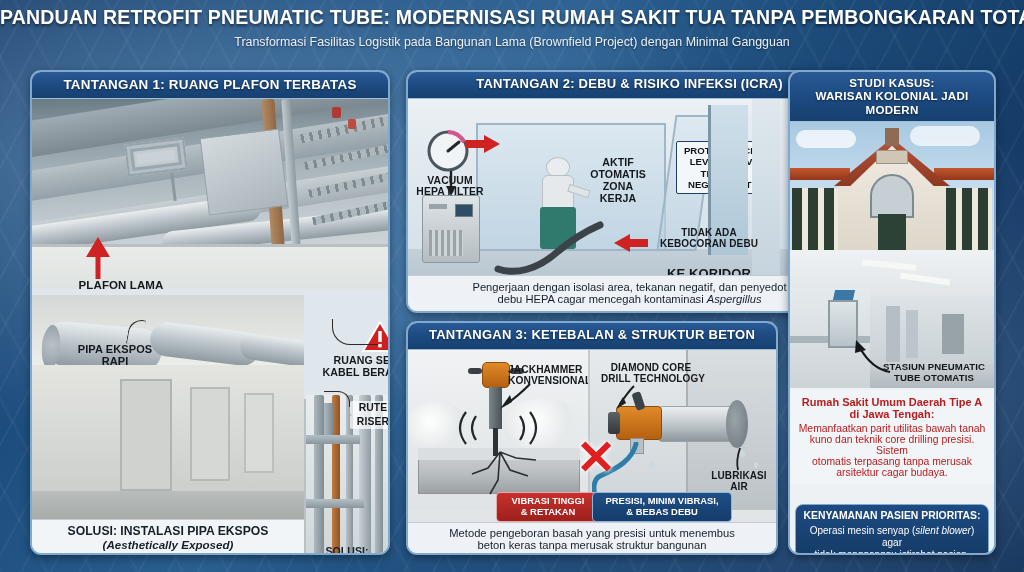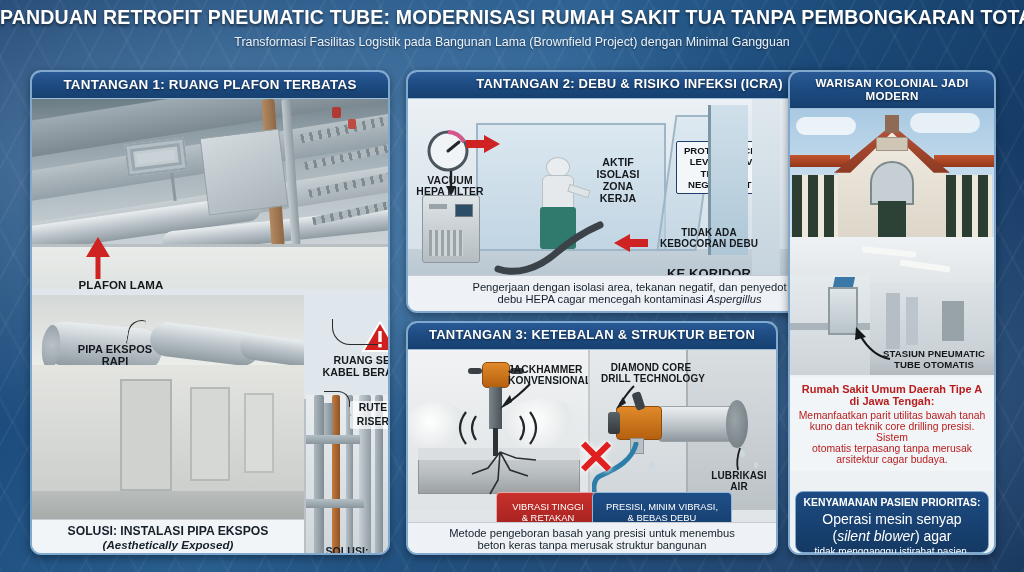--- a/index.html
+++ b/index.html
@@ -129,22 +129,22 @@
     position: absolute;
     background: linear-gradient(180deg,#cfd3d4 0%,#b9bec0 55%,#9ca2a4 100%);
     border: 1px solid #8e9496;
   }
   .dust {
     position: absolute; border-radius: 50%;
     background: radial-gradient(circle at 40% 38%, #ffffff 0%, #e6e9ea 55%, rgba(230,233,234,0) 76%);
   }
 
   .tag {
-    position: absolute; font-weight: normal; text-align: center;
-    border-radius: 4px; line-height: 1.15; padding: 9px 5px;
+    position: absolute; font-weight: bold; text-align: center;
+    border-radius: 4px; line-height: 1.15; padding: 3px 5px;
     color: #fff;
   }
   .tag-red { background: linear-gradient(180deg,#c8302c,#9d201d); border: 1.4px solid #e9a9a7; }
   .tag-blue { background: linear-gradient(180deg,#1f4e86,#153c6b); border: 1.4px solid #8fb6dc; }
 
   .facade { background: linear-gradient(180deg,#a8c9e2 0%, #c6dced 52%, #cfe0ec 100%); }
   .hall { background: linear-gradient(180deg,#e9eef1 0%,#dfe5e9 55%,#c9d0d4 100%); }
 
   .note-box {
     position: absolute; left: 5px; right: 5px;
@@ -307,21 +307,21 @@
         <path d="M7 0 L7 17" stroke="#1b1f22" stroke-width="2.4"></path>
         <path d="M7 25 L12 15 L2 15 Z" fill="#1b1f22"></path>
       </svg>
 
       <svg class="arrow-red" style="left:58px;top:35px;" width="34" height="20" viewBox="0 0 34 20">
         <path d="M0 10 L20 10" stroke="#cf2222" stroke-width="8"></path>
         <path d="M34 10 L18 19 L18 1 Z" fill="#cf2222"></path>
       </svg>
 
       <div class="lbl" style="left:178px; top:58px; width:64px; font-size:10.6px;">AKTIF</div>
-      <div class="lbl" style="left:178px; top:70px; width:64px; font-size:10.6px;">ISOLASI</div>
+      <div class="lbl" style="left:178px; top:70px; width:64px; font-size:10.6px;">OTOMATIS</div>
       <div class="lbl" style="left:178px; top:82px; width:64px; font-size:10.6px;">ZONA</div>
       <div class="lbl" style="left:178px; top:94px; width:64px; font-size:10.6px;">KERJA</div>
 
       <div class="callout" style="left:268px; top:42px; width:96px; font-size:9.6px;">
         <div>PROTOKOL ICRA</div>
         <div>LEVEL III &amp; IV -</div>
         <div>TEKANAN</div>
         <div>NEGATIF AKTIF</div>
       </div>
 
@@ -433,20 +433,21 @@
 
       <div class="caption" style="top:172px; height:40px; padding-top:4px; background:#eef2f6; border-top:1px solid #c6ccd1;">
         <div style="font-size:11.2px;">Metode pengeboran basah yang presisi untuk menembus</div>
         <div style="font-size:11.2px;">beton keras tanpa merusak struktur bangunan</div>
       </div>
     </div>
   </div>
 
   <div class="panel" style="left:788px; top:70px; width:208px; height:485px;">
     <div class="panel-head" style="font-size:11.6px; padding:4px 4px 5px;">
+      <div>STUDI KASUS:</div>
       <div>WARISAN KOLONIAL JADI MODERN</div>
     </div>
 
     <div class="panel-body" style="height:450px; background:#eef1f4;">
 
       <div class="img facade" style="left:0;top:0;width:204px;height:128px;">
 
         <div style="position:absolute;left:6px;top:8px;width:60px;height:18px;border-radius:12px;background:rgba(255,255,255,0.75);"></div>
         <div style="position:absolute;left:120px;top:4px;width:70px;height:20px;border-radius:12px;background:rgba(255,255,255,0.7);"></div>
 
@@ -497,21 +498,21 @@
         <div class="cap-title" style="font-size:11px;">Rumah Sakit Umum Daerah Tipe A</div>
         <div class="cap-title" style="font-size:11px;">di Jawa Tengah:</div>
         <div style="font-size:10.4px; margin-top:3px;">Memanfaatkan parit utilitas bawah tanah</div>
         <div style="font-size:10.4px;">kuno dan teknik core drilling presisi. Sistem</div>
         <div style="font-size:10.4px;">otomatis terpasang tanpa merusak</div>
         <div style="font-size:10.4px;">arsitektur cagar budaya.</div>
       </div>
 
       <div class="note-box" style="top:382px; height:62px;">
         <div class="note-title" style="font-size:10.4px;">KENYAMANAN PASIEN PRIORITAS:</div>
-        <div style="font-size:14px; margin-top:2px;">
+        <div style="font-size:10px; margin-top:2px;">
           <span>Operasi mesin senyap (</span><em>silent blower</em><span>) agar</span>
         </div>
         <div style="font-size:10px;">tidak mengganggu istirahat pasien.</div>
       </div>
     </div>
   </div>
 
 </div>
 
 </body></html>

